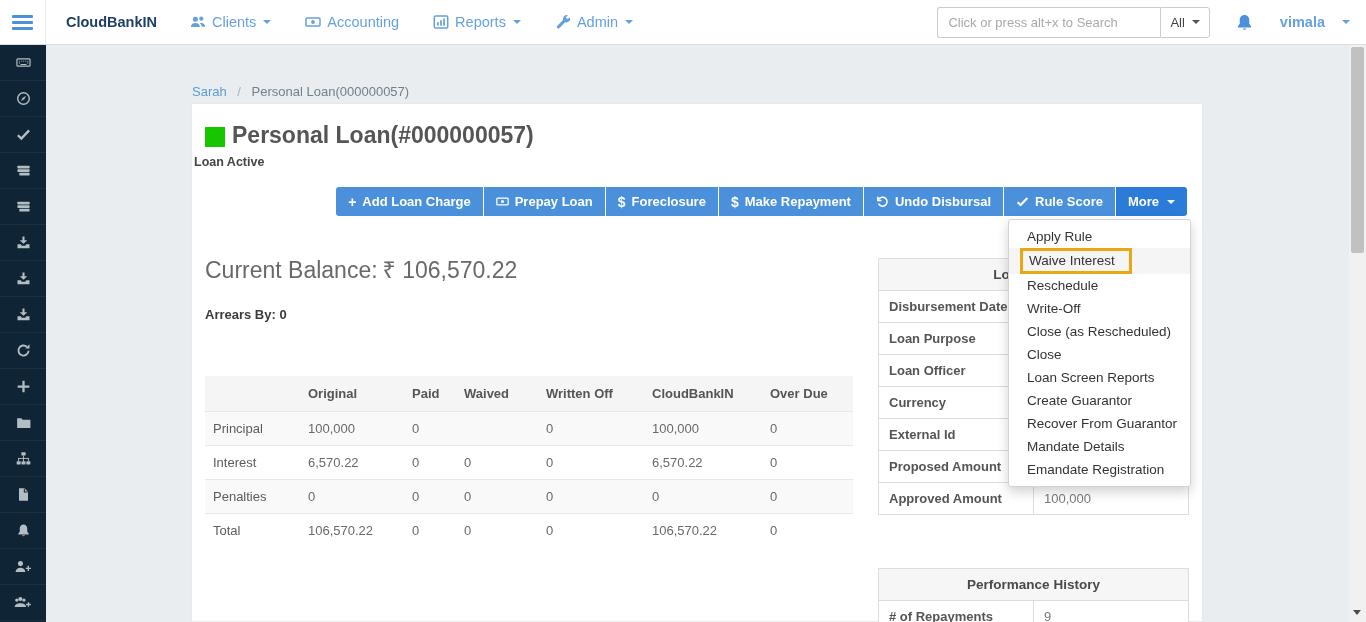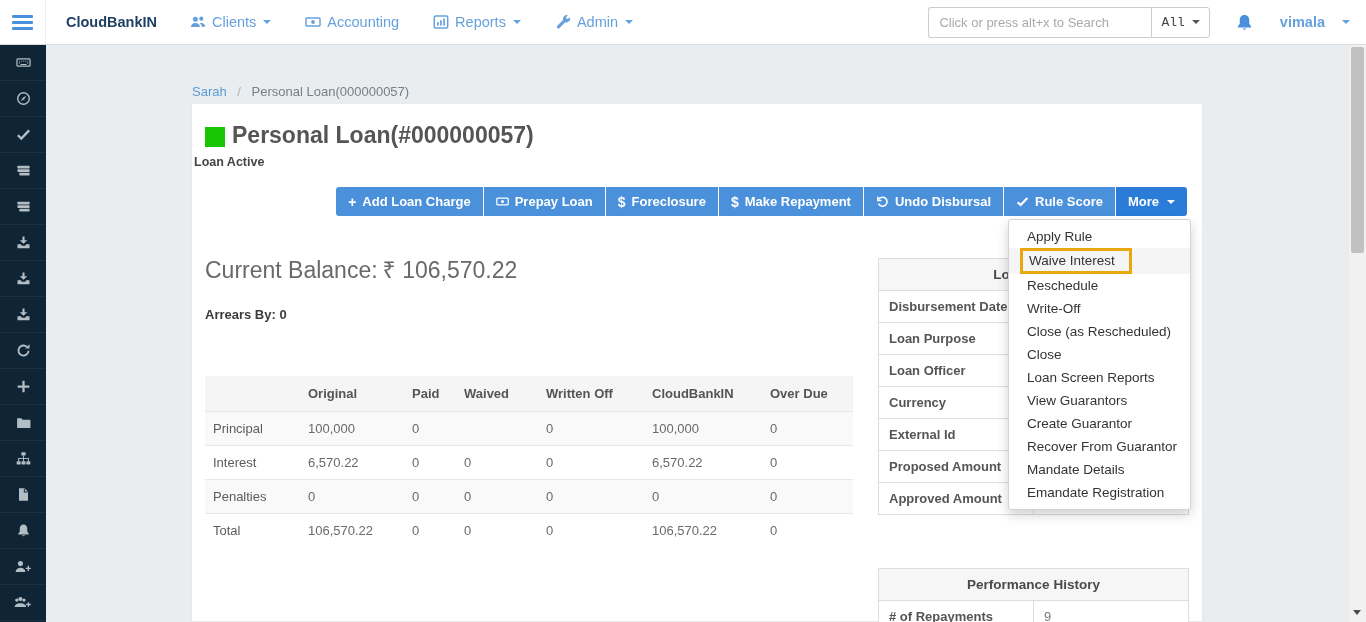--- a/index.html
+++ b/index.html
@@ -11,21 +11,21 @@
   .navbar{position:absolute;top:0;left:0;right:0;height:45px;background:#fff;border-bottom:1px solid #d9dde1;display:flex;align-items:center;z-index:50}
   .hamburger{width:46px;height:44px;display:flex;flex-direction:column;justify-content:center;align-items:center;gap:3px;border-right:1px solid #ececec;cursor:pointer}
   .hamburger span{width:21px;height:3px;background:#4a90da;border-radius:1px}
   .brand{padding:0 16px 0 20px;font-size:14.5px;font-weight:bold;color:#1f3f63;cursor:pointer}
   .nav-item{display:flex;align-items:center;gap:6px;margin:0 17px;color:#66a1dd;font-size:14.5px;cursor:pointer}
   .nav-item svg{width:16px;height:16px}
   .caret{width:0;height:0;border-left:4px solid transparent;border-right:4px solid transparent;border-top:4px solid currentColor;margin-left:1px}
   .search-wrap{margin-left:auto;display:flex;align-items:center}
   .search-input{width:223px;height:31px;border:1px solid #ccc;border-right:none;border-radius:3px 0 0 3px;padding:0 10px;font-size:13px;color:#555;font-family:inherit;outline:none;background:#fff}
   .search-input::placeholder{color:#a9a9a9}
-  .all-btn{height:31px;border:1px solid #ccc;background:#fff;border-radius:0 3px 3px 0;font-size:13px;color:#444;display:flex;align-items:center;gap:6px;padding:0 9px;cursor:pointer;font-family:Liberation Mono, monospace}
+  .all-btn{height:31px;border:1px solid #ccc;background:#fff;border-radius:0 3px 3px 0;font-size:13px;color:#444;display:flex;align-items:center;gap:6px;padding:0 9px;cursor:pointer;font-family:Liberation Sans, sans-serif}
   .all-btn .caret{border-top-color:#555}
   .bell-btn{margin:0 26px 0 25px;color:#4a90da;cursor:pointer}
   .bell-btn svg{width:19px;height:19px}
   .user-menu{display:flex;align-items:center;gap:16px;color:#66a1dd;font-size:14.5px;font-weight:600;margin-right:16px;cursor:pointer}
 
   
   .sidebar{position:absolute;left:0;top:45px;bottom:0;width:46px;background:#0f2434;z-index:40}
   .side-item{height:36px;display:flex;align-items:center;justify-content:center;color:#b3bdc4;border-bottom:1px solid rgba(255,255,255,.06);cursor:pointer}
   .side-item svg{width:15px;height:15px}
   .side-item svg.wide{width:18px}
@@ -432,21 +432,20 @@
 </div>
 
 <div class="dropdown" id="dd-host">
     <div class="dd-item">Apply Rule</div>
     <div class="dd-item hl"><span class="hl-box">Waive Interest</span></div>
     <div class="dd-item">Reschedule</div>
     <div class="dd-item">Write-Off</div>
     <div class="dd-item">Close (as Rescheduled)</div>
     <div class="dd-item">Close</div>
     <div class="dd-item">Loan Screen Reports</div>
-    <div class="dd-item">View Guarantors</div>
     <div class="dd-item">Create Guarantor</div>
     <div class="dd-item">Recover From Guarantor</div>
     <div class="dd-item">Mandate Details</div>
     <div class="dd-item">Emandate Registration</div>
   </div>
 
 <div class="vscroll">
   <div class="vthumb"></div>
   <div class="varrow"></div>
 </div>

